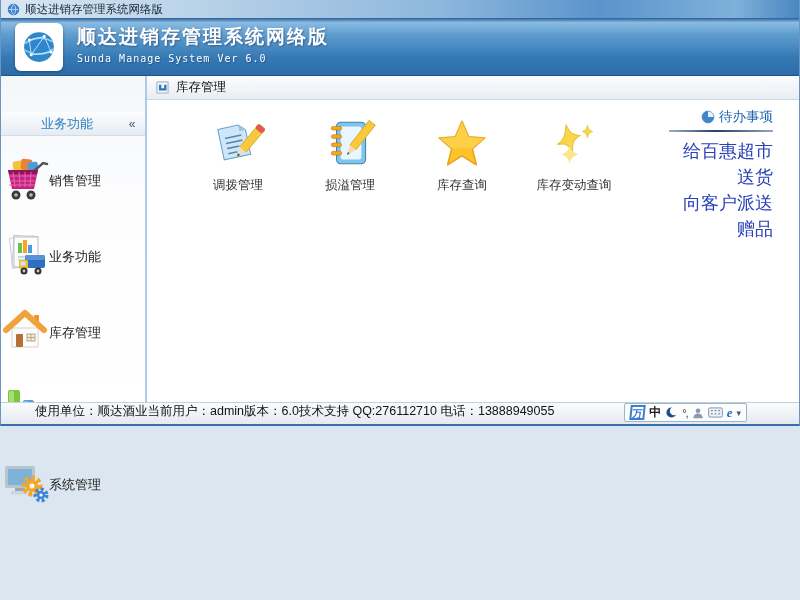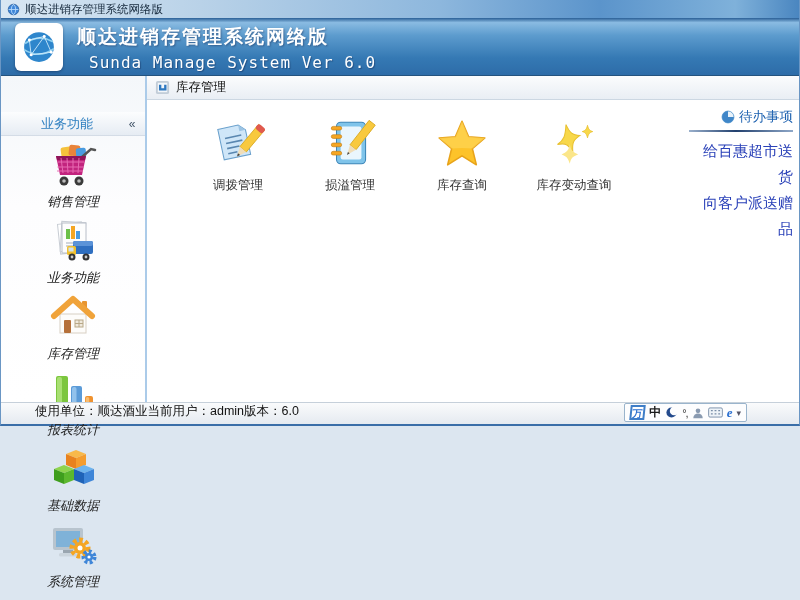--- a/index.html
+++ b/index.html
@@ -16,58 +16,58 @@
 
   
   .banner { height:58px; flex:0 0 58px; position:relative;
     background:linear-gradient(180deg,#2a5f96 0%,#8abbe2 8%,#5d9cce 30%,#3579b4 70%,#2d6ca8 100%);
     border-bottom:1px solid #24537e; }
   .logo-box { position:absolute; left:14px; top:5px; width:48px; height:48px; background:#fff;
     border-radius:6px; display:grid; place-items:center; box-shadow:0 1px 3px rgba(0,0,30,.35); }
   .logo-box svg { width:42px; height:42px; }
   .banner-text { position:absolute; left:76px; top:6px; color:#fff; }
   .banner-title { font-size:19px; font-weight:bold; letter-spacing:2px; text-shadow:1px 1px 2px rgba(0,0,40,.35); }
-  .banner-sub { font-family:"DejaVu Sans Mono","Liberation Mono",monospace; font-size:16px; margin-top:3px;
-    letter-spacing:1px; text-shadow:1px 1px 1px rgba(0,0,40,.3);margin-left:12px; }
+  .banner-sub { font-family:"DejaVu Sans Mono","Liberation Mono",monospace; font-size:10px; margin-top:3px;
+    letter-spacing:1px; text-shadow:1px 1px 1px rgba(0,0,40,.3); }
 
   
   .app-body { flex:1; display:flex; min-height:0; background:#fff; }
 
   
   .sidebar { width:146px; flex:0 0 146px; display:flex; flex-direction:column;
     background:linear-gradient(180deg,#f4f7fa 0%,#fdfdfe 40%,#ffffff 100%); border-right:2px solid #abcbe9; }
   .sidebar-header { height:24px; flex:0 0 24px; display:flex; align-items:center;
     background:linear-gradient(180deg,#fcfdfe,#e6ecf3); border-bottom:1px solid #d4dce6;
     font-size:13px; color:#2e7fc0;margin-top:36px; }
   .sidebar-header-label { flex:1; text-align:center; padding-left:14px; }
   .collapse-btn { width:26px; text-align:center; color:#44566a; font-size:12px; cursor:pointer; }
   .sidebar-items { flex:1; padding-top:5px; }
-  .side-item { height:76px; display:flex; flex-direction:column; align-items:center; justify-content:flex-start; cursor:pointer;font-style:italic; }
+  .side-item { height:76px; display:flex; align-items:center; justify-content:flex-start; cursor:pointer; }
   .side-item svg { width:48px; height:48px; }
   .side-item .lbl { font-size:13px; color:#222; margin-top:4px; }
 
   
   .main { flex:1; display:flex; flex-direction:column; min-width:0; }
   .tabbar { height:24px; flex:0 0 24px; display:flex; align-items:center; gap:6px; padding-left:8px;
     background:linear-gradient(180deg,#fbfcfd,#e9eef4); border-bottom:1px solid #ccd7e2; }
   .tabbar svg { width:15px; height:15px; }
   .tab-label { font-size:12.5px; color:#111; }
   .content { flex:1; position:relative; background:#fff; }
   .shortcut-row { display:flex; gap:10px; padding:16px 0 0 40px;text-align:center; }
   .shortcut { width:102px; display:flex; flex-direction:column; align-items:center; cursor:pointer; }
   .shortcut svg { width:54px; height:54px; }
   .shortcut .lbl { font-size:12.5px; color:#333; margin-top:7px; white-space:nowrap; }
 
   
-  .todo { position:absolute; top:8px; right:6px; width:104px; text-align:right; }
+  .todo { position:absolute; top:8px; right:26px; width:104px; text-align:right; }
   .todo-title { display:flex; align-items:center; justify-content:flex-end; gap:4px;
     font-size:13.5px; color:#1e62b0; }
   .todo-title svg { width:14px; height:14px; }
   .todo-rule { height:2px; margin:4px 0 6px; background:linear-gradient(90deg,#9ab0cc,#22406e 45%,#8fa8c8); }
-  .todo-link { display:block; font-size:15px; color:#2a41b8; line-height:26px; cursor:pointer; text-decoration:none; }
+  .todo-link { display:block; font-size:18px; color:#2a41b8; line-height:26px; cursor:pointer; text-decoration:none; }
 
   
   .statusbar { height:22px; flex:0 0 22px; display:flex; align-items:flex-start; padding-left:34px;
     background:linear-gradient(180deg,#fafbfc,#e5eaf0); border-top:1px solid #c6d0da;
     font-size:12.5px; color:#121212; }
   .ime-bar { margin-left:auto; margin-right:52px; display:flex; align-items:center; gap:4px;
     background:#fdfdfe; border:1px solid #9ab4cc; border-radius:2px; padding:1px 5px; height:19px; }
   .ime-logo { width:15px; height:15px; border:2px solid #3f7ec8; color:#2a6fd0; font-size:10px; font-weight:bold;
     display:grid; place-items:center; background:#fff; transform:skewX(-6deg); cursor:pointer; }
   .ime-lang { font-size:12px; font-weight:bold; color:#1a1a1a; cursor:pointer; }
@@ -174,34 +174,20 @@
             <rect x="7" y="7" width="12" height="34" rx="2" fill="#7cc63e"></rect>
             <rect x="8" y="8" width="5" height="32" rx="2" fill="#a8df72"></rect>
             <rect x="22" y="17" width="11" height="24" rx="2" fill="#5b9bd8"></rect>
             <rect x="23" y="18" width="4.5" height="22" rx="2" fill="#92c2ec"></rect>
             <rect x="36" y="27" width="8" height="14" rx="2" fill="#f0922e"></rect>
             <rect x="36.8" y="28" width="3.4" height="12" rx="1.5" fill="#f8bd72"></rect>
           </svg>
           <span class="lbl">报表统计</span>
         </div>
 
-        <div class="side-item">
-          <svg viewBox="0 0 48 48">
-            <polygon points="17,9 27,5 37,9 27,13" fill="#f8b94a"></polygon>
-            <polygon points="17,9 27,13 27,24 17,20" fill="#e8821e"></polygon>
-            <polygon points="37,9 27,13 27,24 37,20" fill="#f59d2e"></polygon>
-            <polygon points="5,24 15,20 25,24 15,28" fill="#8ed44e"></polygon>
-            <polygon points="5,24 15,28 15,39 5,35" fill="#3f9e1e"></polygon>
-            <polygon points="25,24 15,28 15,39 25,35" fill="#5cb82e"></polygon>
-            <polygon points="25,24 35,20 45,24 35,28" fill="#6db4ee"></polygon>
-            <polygon points="25,24 35,28 35,39 25,35" fill="#1f63b8"></polygon>
-            <polygon points="45,24 35,28 35,39 45,35" fill="#3f86d8"></polygon>
-          </svg>
-          <span class="lbl">基础数据</span>
-        </div>
 
         <div class="side-item">
           <svg viewBox="0 0 48 48">
             <rect x="4" y="7" width="30" height="22" rx="2" fill="#b8c4ce"></rect>
             <rect x="7" y="10" width="24" height="16" fill="#7fb2d8"></rect>
             <rect x="14" y="29" width="10" height="3" fill="#9aa6b0"></rect>
             <rect x="10" y="32" width="18" height="3.5" rx="1.5" fill="#cbd5dd"></rect>
             <circle cx="31" cy="27" r="8" fill="none" stroke="#f5a623" stroke-width="5" stroke-dasharray="3.5 2.6"></circle>
             <circle cx="31" cy="27" r="6" fill="#f5a623"></circle>
               <circle cx="31" cy="27" r="2.5" fill="#fff"></circle>
@@ -297,20 +283,21 @@
           <a class="todo-link">向客户派送赠品</a>
         </div>
       </div>
     </div>
   </div>
 
   <div class="statusbar">
     <span>使用单位：顺达酒业</span>
     <span>当前用户：admin</span>
     <span>版本：6.0</span>
+    <span>技术支持 QQ:276112710 电话：13888949055</span>
 
     <div class="ime-bar">
       <span class="ime-logo">万</span>
       <span class="ime-lang">中</span>
       <span class="ime-item">
         <svg width="13" height="13" viewBox="0 0 14 14">
           <circle cx="7" cy="7" r="5.5" fill="#234a8c"></circle>
             <circle cx="9.8" cy="5.4" r="4.6" fill="#fdfdfe"></circle>
         </svg>
       </span>

